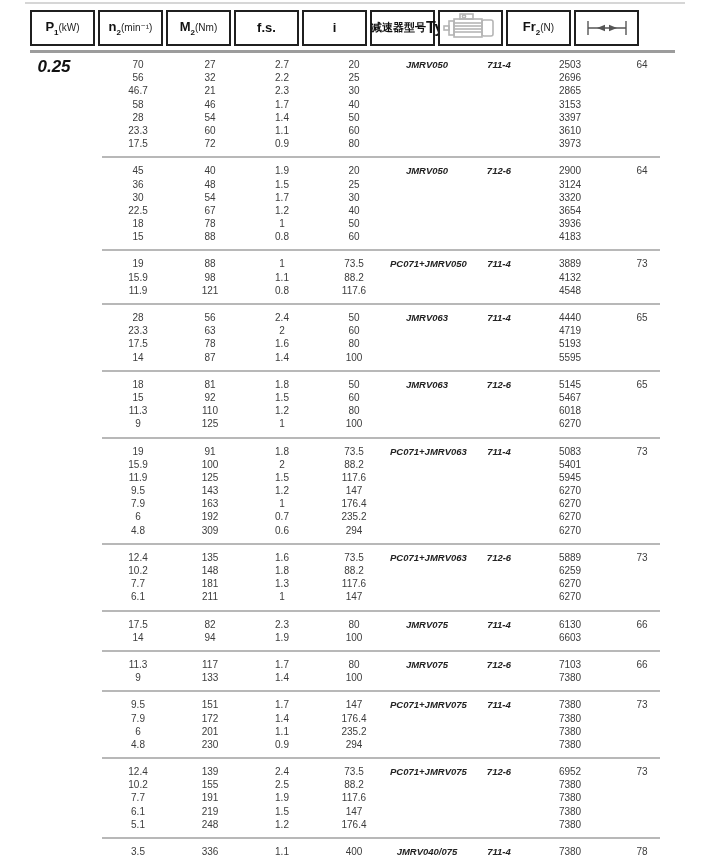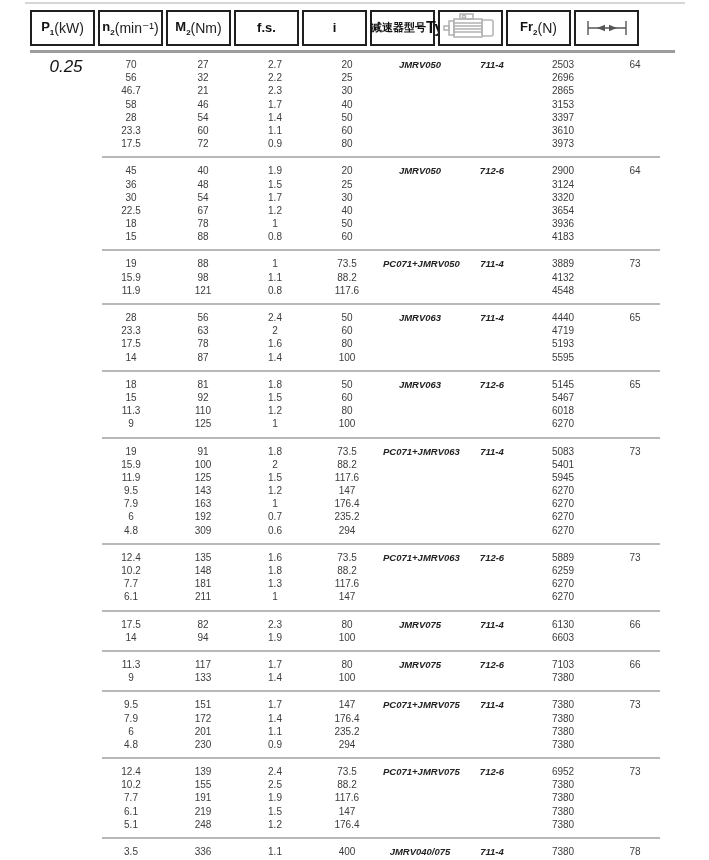--- a/index.html
+++ b/index.html
@@ -17,37 +17,37 @@
   .header-row {
     position:absolute; left:30px; top:10px; display:flex; gap:3px;
   }
   .hcell {
     width:65px; height:36px; border:2px solid #1f1f1f; background:#fff;
     display:flex; flex-direction:row; align-items:center; justify-content:center;
     line-height:1.05;
   }
   .hsym { font-weight:bold; font-size:13px; color:#111; white-space:nowrap; }
   .hsym sub { font-size:8px; font-weight:bold; }
-  .hunit { font-size:14px; color:#222; white-space:nowrap; }
+  .hunit { font-size:10px; color:#222; white-space:nowrap; }
   .hcn   { font-size:11px; font-weight:bold; color:#111; white-space:nowrap;margin-left:28px; }
   .htype { font-size:16px; font-weight:bold; color:#111; }
   .header-band {
     position:absolute; left:30px; top:50px; width:645px; height:3px;
     background:#9c9c9c;
   }
   
   .content { position:absolute; left:0; top:57px; width:709px; }
   .power-label {
-    position:absolute; left:30px; top:0; width:72px; text-align:center;
-    font-size:17px; font-weight:normal; font-style:italic; color:#111;
+    position:absolute; left:18px; top:0; width:72px; text-align:center;
+    font-size:17px; font-weight:bold; font-style:italic; color:#111;
   }
   .row {
     display:grid;
     grid-template-columns:72px 72px 72px 72px 72px 74px 70px 72px 72px;
-    padding-left:23px; height:13.2px; align-items:center;
+    padding-left:30px; height:13.2px; align-items:center;
   }
   .cell {
     text-align:center; font-size:10px; color:#3c3c3c;
     line-height:13.2px; white-space:nowrap;
   }
   .cell.type, .cell.motor {
     font-weight:bold; font-style:italic; font-size:9.5px; color:#222;
   }
   .sep {
     margin:5px 0 5px 102px; width:558px; height:0;

